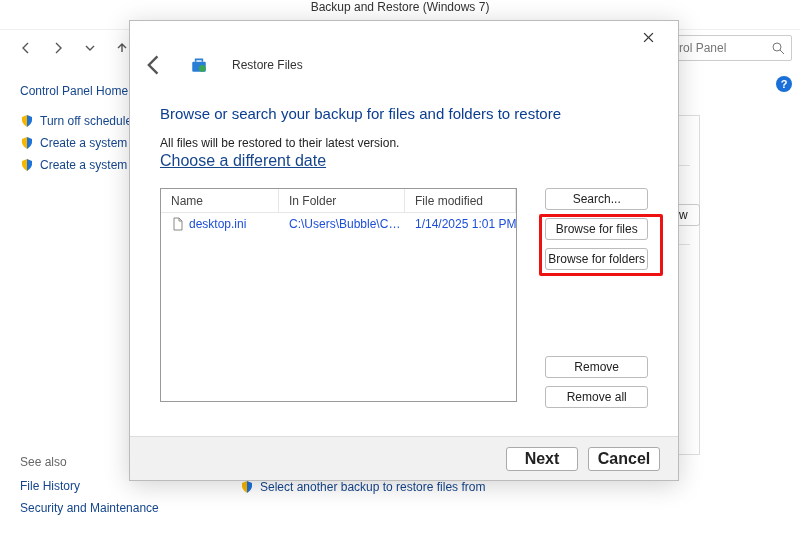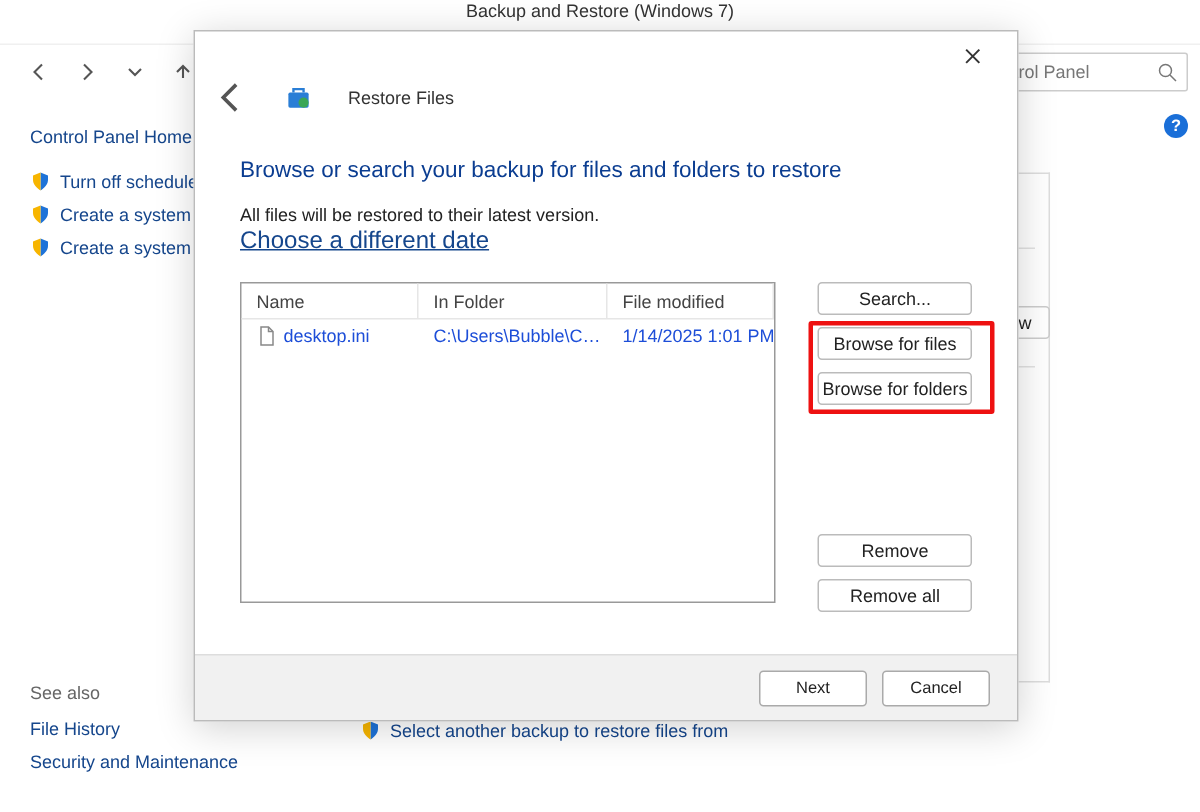--- a/index.html
+++ b/index.html
@@ -63,21 +63,21 @@
   .fl-row .file-icon { width:14px; height:14px; margin-right:4px; }
   .cell-name { width:118px; display:flex; align-items:center; }
   .cell-folder { width:126px; }
   .cell-date { flex:1; }
 
   .btn-col { display:flex; flex-direction:column; gap:8px; width:112px; position:relative; }
   .dlg-btn { height:22px; border:1px solid #bbb; border-radius:3px; background:#fff; font-size:12px; display:flex; align-items:center; justify-content:center; color:#222; }
   .redbox { position:absolute; top:26px; left:-6px; width:124px; height:62px; border:3px solid #e11; border-radius:2px; pointer-events:none; }
 
   .dlg-footer { position:absolute; bottom:0; left:0; right:0; height:44px; background:#f1f1f1; border-top:1px solid #ddd; display:flex; align-items:center; justify-content:flex-end; gap:10px; padding-right:18px; }
-  .ft-btn { width:72px; height:24px; border:1px solid #aaa; border-radius:3px; background:#fff; display:flex; align-items:center; justify-content:center; font-size:11px; }
+  .ft-btn { width:72px; height:24px; border:1px solid #aaa; border-radius:3px; background:#fff; display:flex; align-items:center; justify-content:center; font-size:16px;font-weight:bold; }
 
   
   .shield .y { fill:#f7b500; }
   .shield .b { fill:#1e73d8; }
 </style>
 </head>
 <body>
 
 <div class="parent-titlebar">
   <svg class="icon16" viewBox="0 0 16 16">

